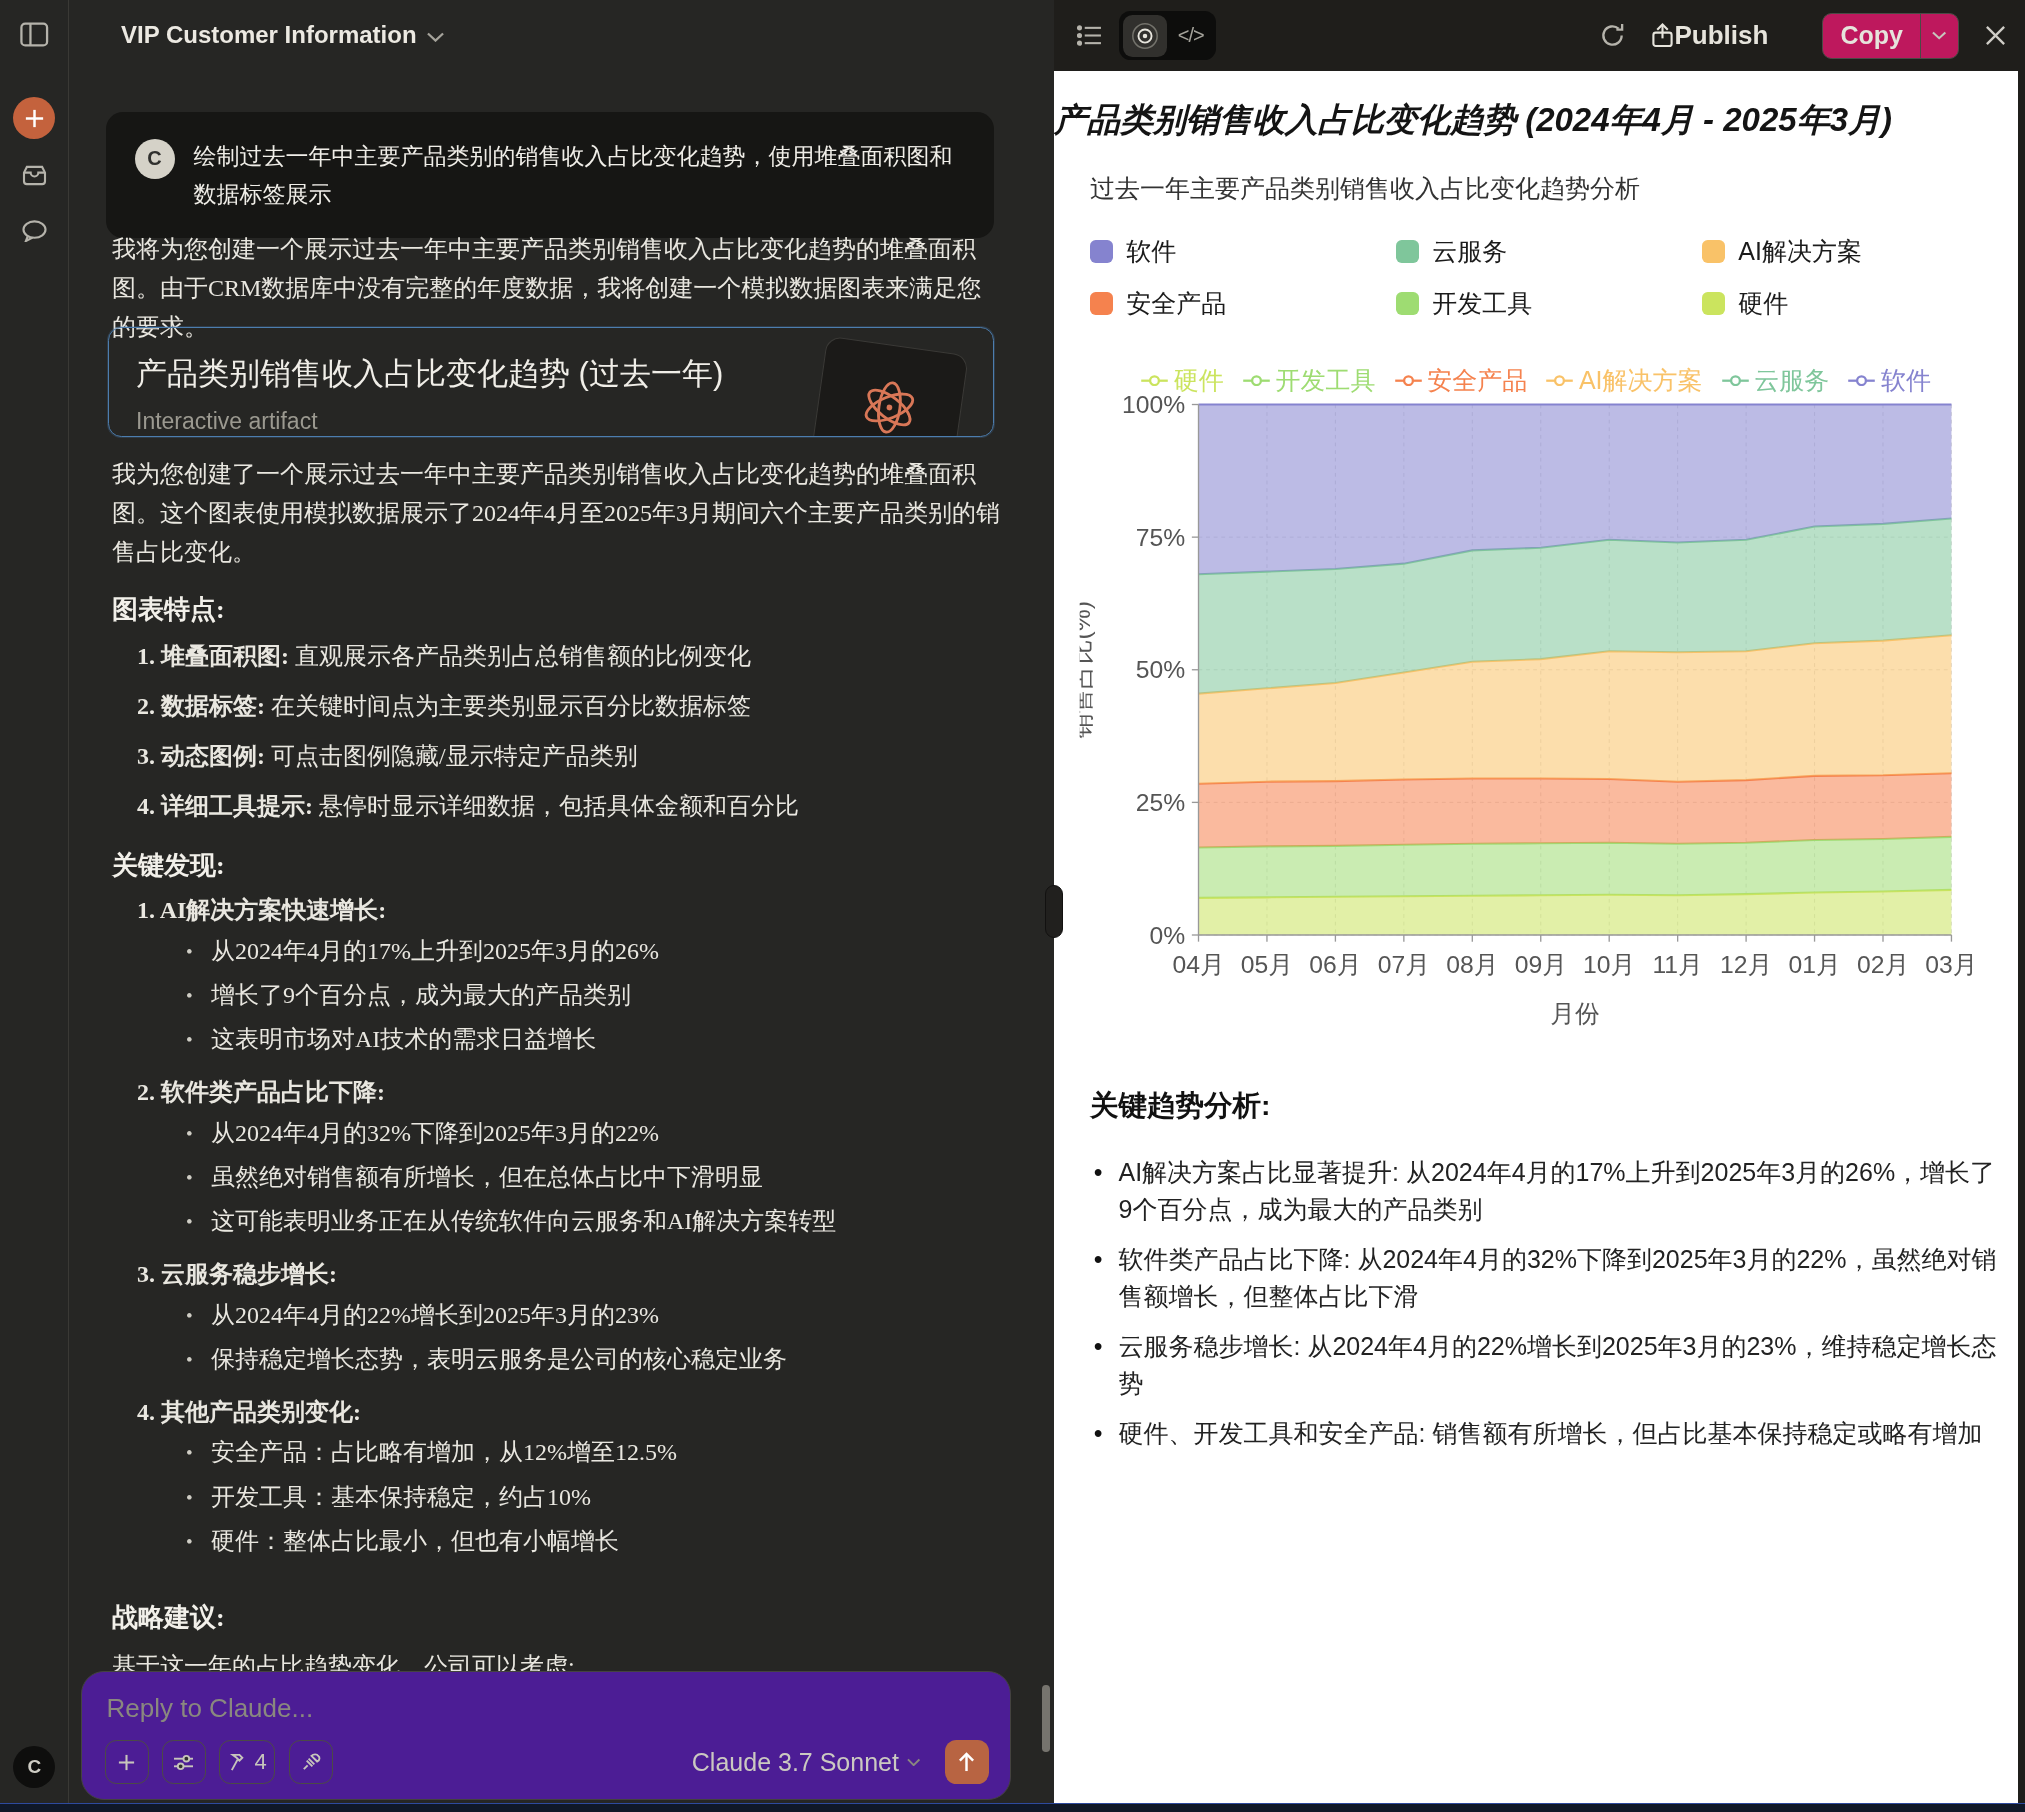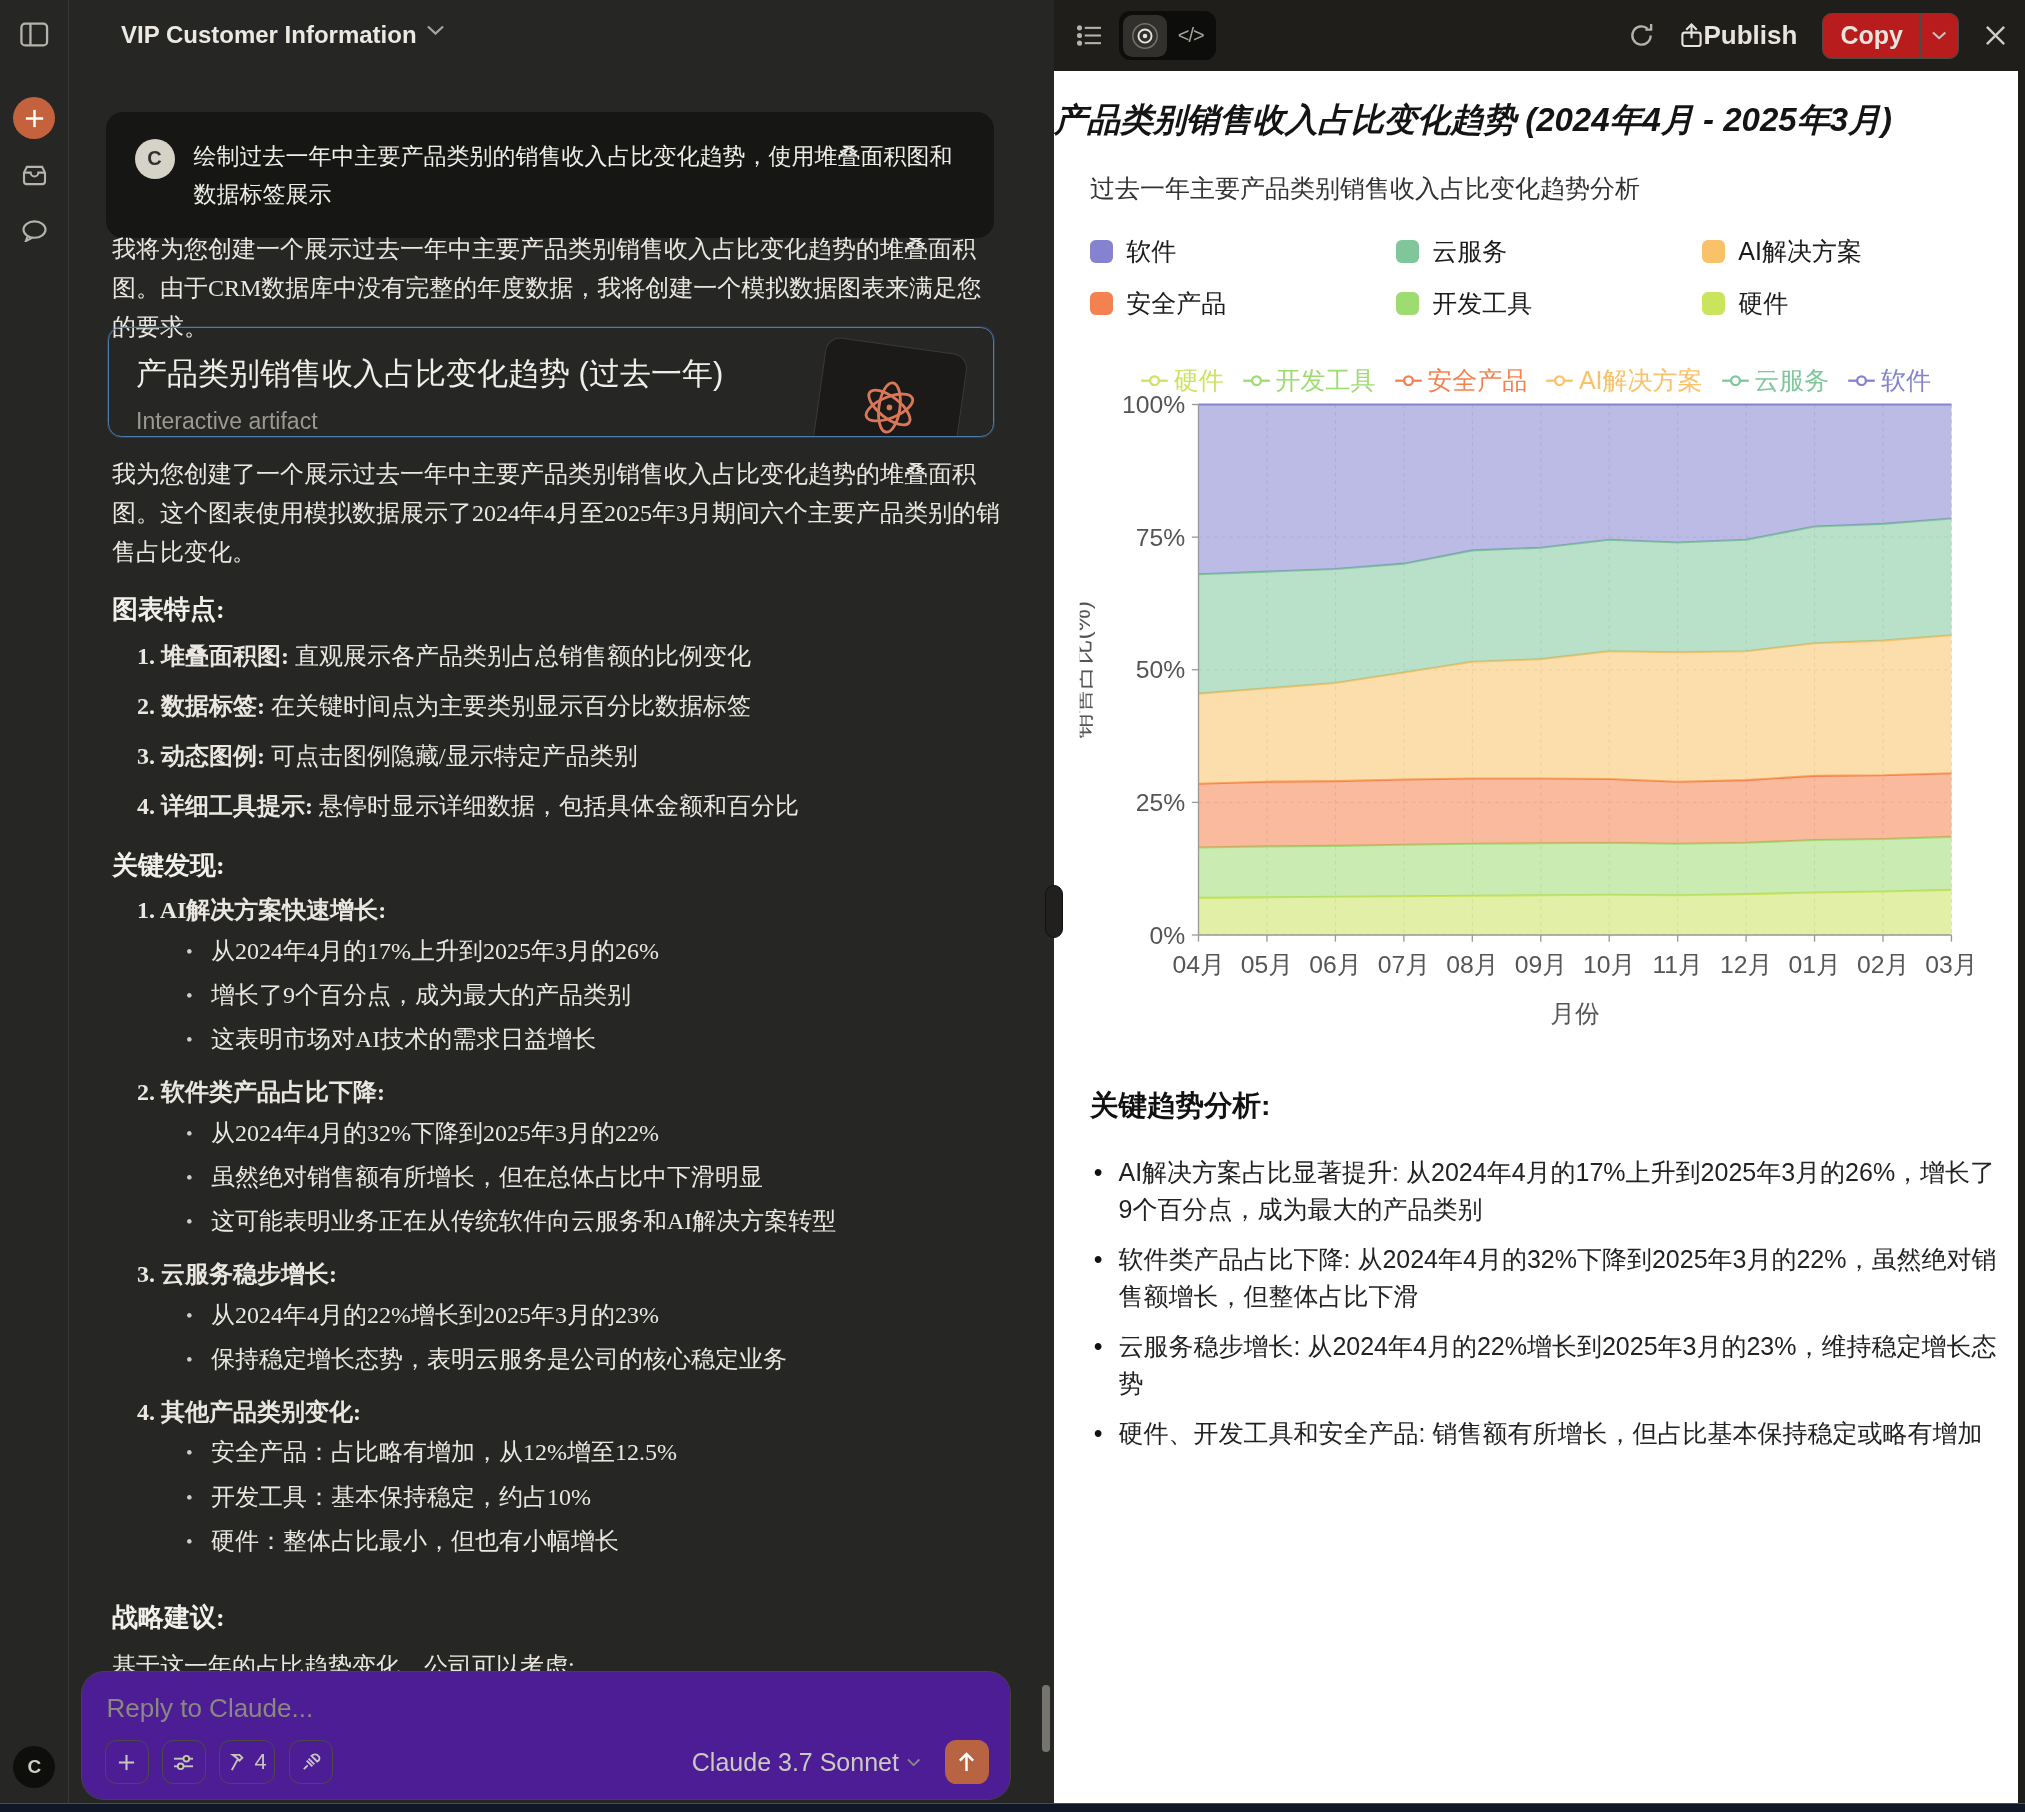--- a/index.html
+++ b/index.html
@@ -8,21 +8,21 @@
          font-family:"Liberation Sans", sans-serif; color:#e9e7e0; }
 
   
   #rail { position:absolute; left:0; top:0; width:69px; height:1803px; background:#262624; border-right:1px solid #3a3935; z-index:5; }
   .rail-btn { position:absolute; left:13.3px; width:42px; height:42px; display:flex; align-items:center; justify-content:center; color:#b5b3ab; }
   #new-chat-btn { background:#c4623d; border-radius:50%; color:#fff; }
   #rail-avatar { background:#0e0e0d; border-radius:50%; color:#cfcdc5; font-weight:bold; font-size:19px; }
 
   
   #chat { position:absolute; left:70px; top:0; width:983px; height:1803px; background:#262624; overflow:hidden; }
-  #chat-header { position:absolute; left:51px; top:21px; display:flex; gap:10px; font-size:24px; font-weight:600; color:#ece9e2; }
+  #chat-header { position:absolute; left:51px; top:21px; display:flex; align-items:center; gap:10px; font-size:24px; font-weight:600; color:#ece9e2; }
   #chat-header svg { margin-top:3.8px; }
 
   .serif { font-family:"Liberation Serif", serif; }
 
   #user-bubble { position:absolute; left:36px; top:112px; width:888px; background:#161614; border-radius:17px; padding:25px 28.5px; display:flex; gap:19px; }
   #user-avatar { flex:0 0 40px; width:40px; height:40px; border-radius:50%; background:#d5d2c8; color:#30302e; font-weight:bold; font-size:20px; display:flex; align-items:center; justify-content:center; margin-top:1.9px; }
   #user-text { font-size:23px; line-height:38px; color:#f0eee8; }
 
   .para { position:absolute; left:42px; width:888px; font-size:24px; line-height:39px; color:#e9e7e0; }
 
@@ -55,21 +55,21 @@
   #chat-scrollbar { position:absolute; left:972px; top:1685px; width:7.6px; height:67px; border-radius:3.8px; background:#76746e; }
 
   
   #artifact-topbar { position:absolute; left:1054px; top:0; width:972px; height:71px; background:#1f1e1b; display:flex; align-items:center; padding:0 19px 0 23px; z-index:3; }
   .tb-icon { color:#b5b3ab; display:flex; align-items:center; justify-content:center; }
   #view-toggle { margin-left:17px; background:#0d0d0c; border-radius:11.4px; height:49px; display:flex; align-items:center; padding:3.8px; gap:1.9px; }
   #eye-btn { width:44px; height:42px; border-radius:9.5px; background:#31302d; display:flex; align-items:center; justify-content:center; }
   #code-btn { width:44px; height:42px; display:flex; align-items:center; justify-content:center; color:#a5a39b; font-size:20px; letter-spacing:-1px; }
   #tb-right { margin-left:auto; display:flex; align-items:center; gap:25px; }
   #publish-btn { display:flex; align-items:center; gap:1px; font-size:26px; color:#e6e4dc; font-weight:600; }
-  #copy-btn { display:flex; align-items:center; height:46px; border:1px solid #4b4a45; border-radius:9.5px; background:#b91c1c; color:#e6e4dc; font-size:25px; font-weight:600; }
+  #copy-btn { display:flex; align-items:center; height:46px; border:1px solid #4b4a45; border-radius:9.5px; background:#be185d; color:#e6e4dc; font-size:25px; font-weight:600;margin-left:29px; }
   #copy-btn .lbl { padding:0 17px; }
   #copy-btn .div { width:1px; height:100%; background:#4b4a45; }
   #copy-btn .chv { padding:0 11.4px; display:flex; align-items:center; }
 
   #artifact-body { position:absolute; left:1054px; top:71px; width:964px; height:1732px; background:#ffffff; overflow:hidden; color:#1f1f1f; }
   #chart-title { position:absolute; left:0; top:27px; width:100%; text-align:left; font-size:33px; font-weight:bold; color:#141414;font-style:italic; }
   #chart-subtitle { position:absolute; left:36px; top:101px; font-size:25px; color:#333; }
   #legend-grid { position:absolute; left:36px; top:164px; display:grid; grid-template-columns:306px 306px 306px; row-gap:19px; }
   .lg-item { display:flex; align-items:center; gap:13.3px; font-size:25px; color:#1b1b1b; }
   .lg-swatch { width:23px; height:23px; border-radius:5.7px; }

